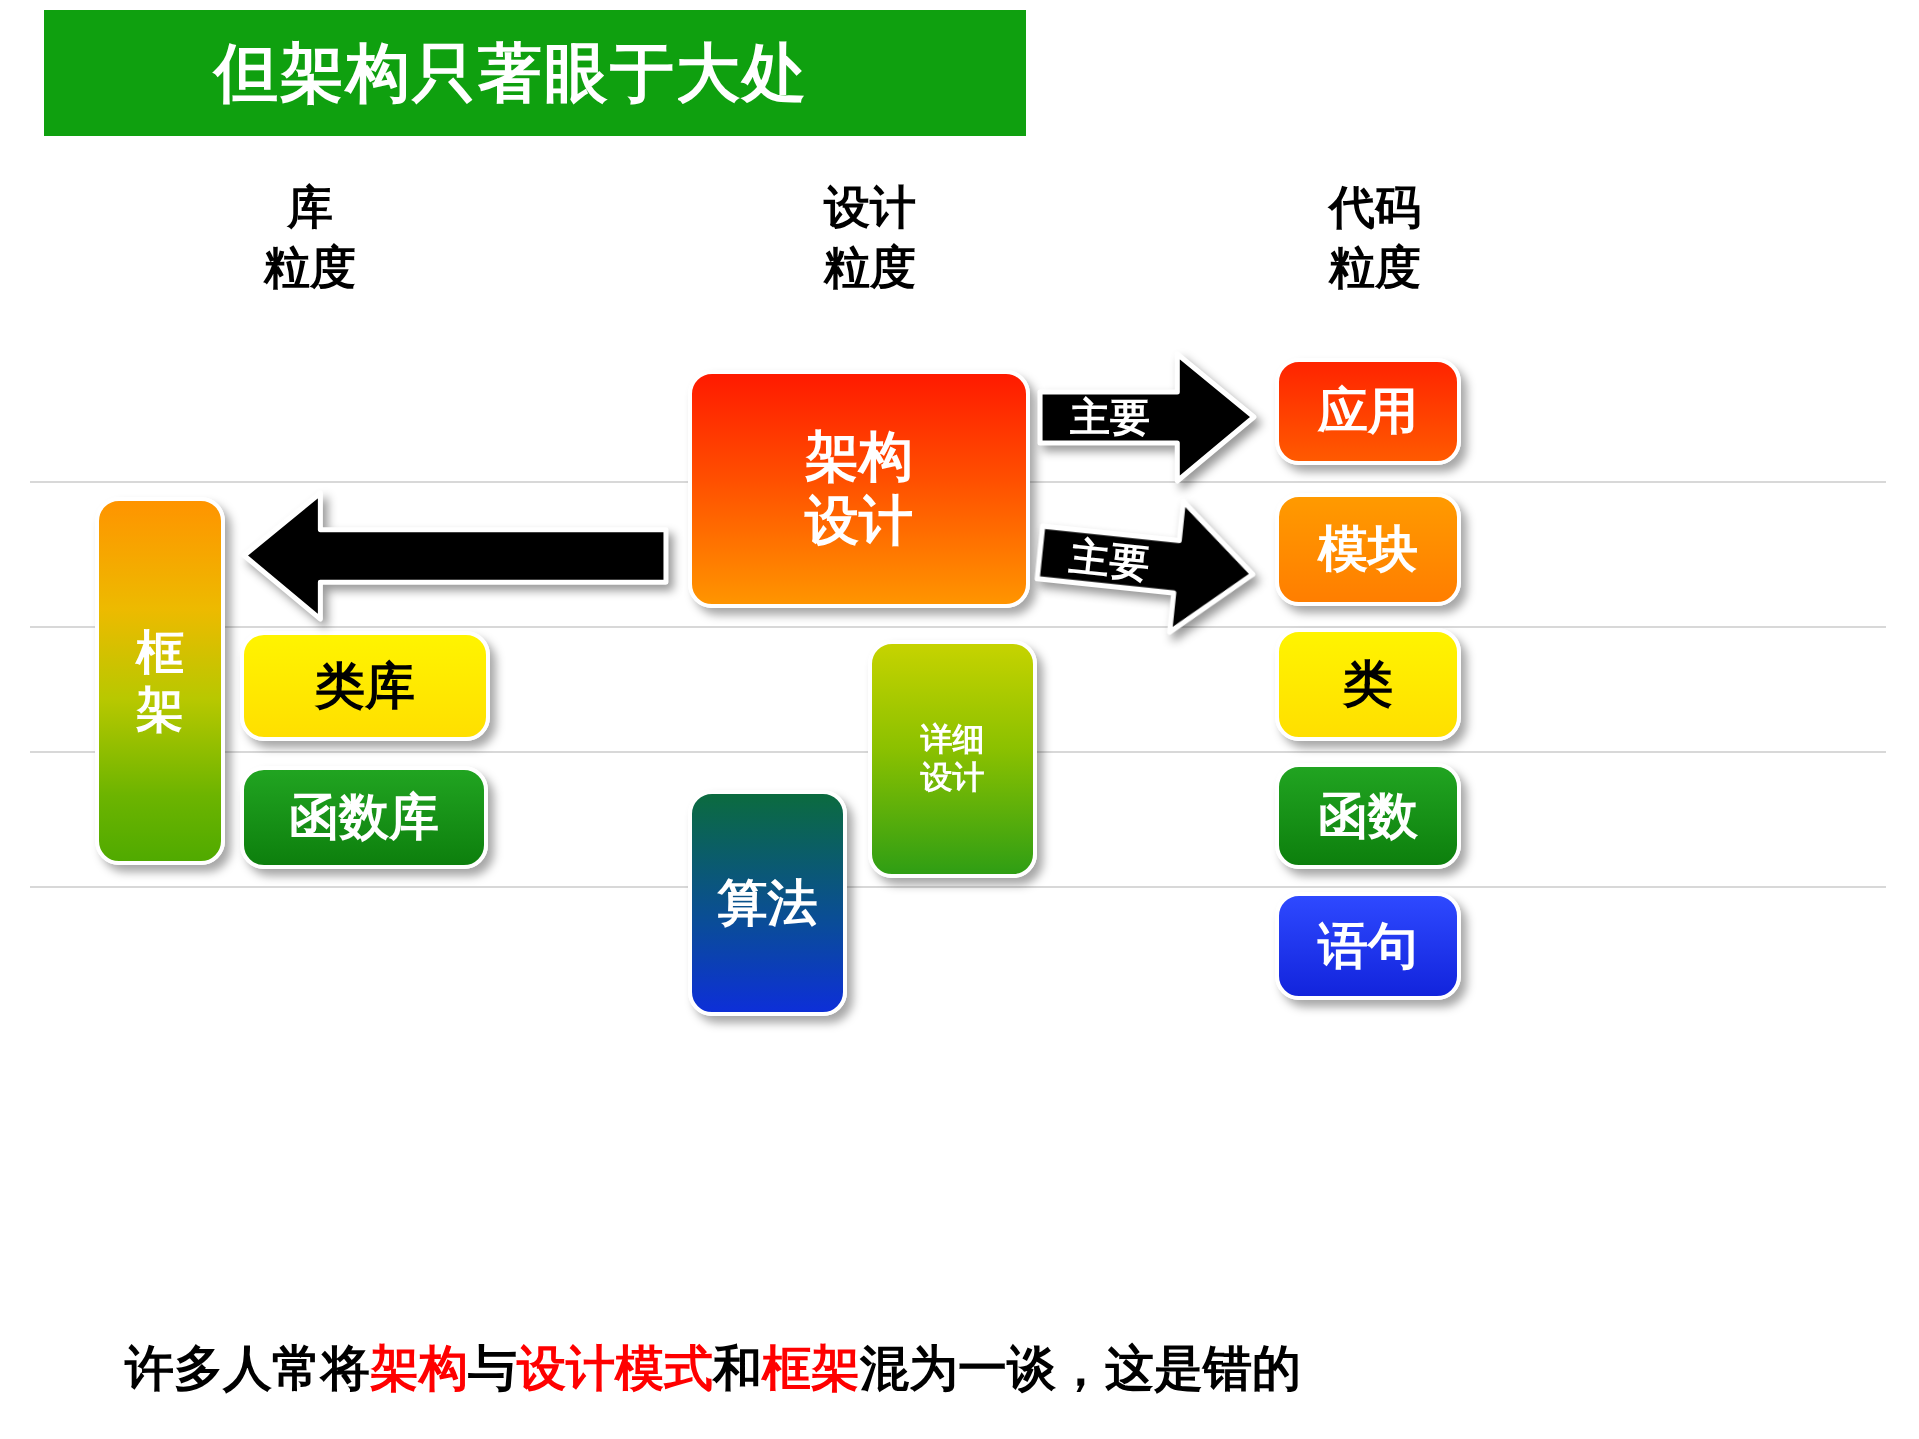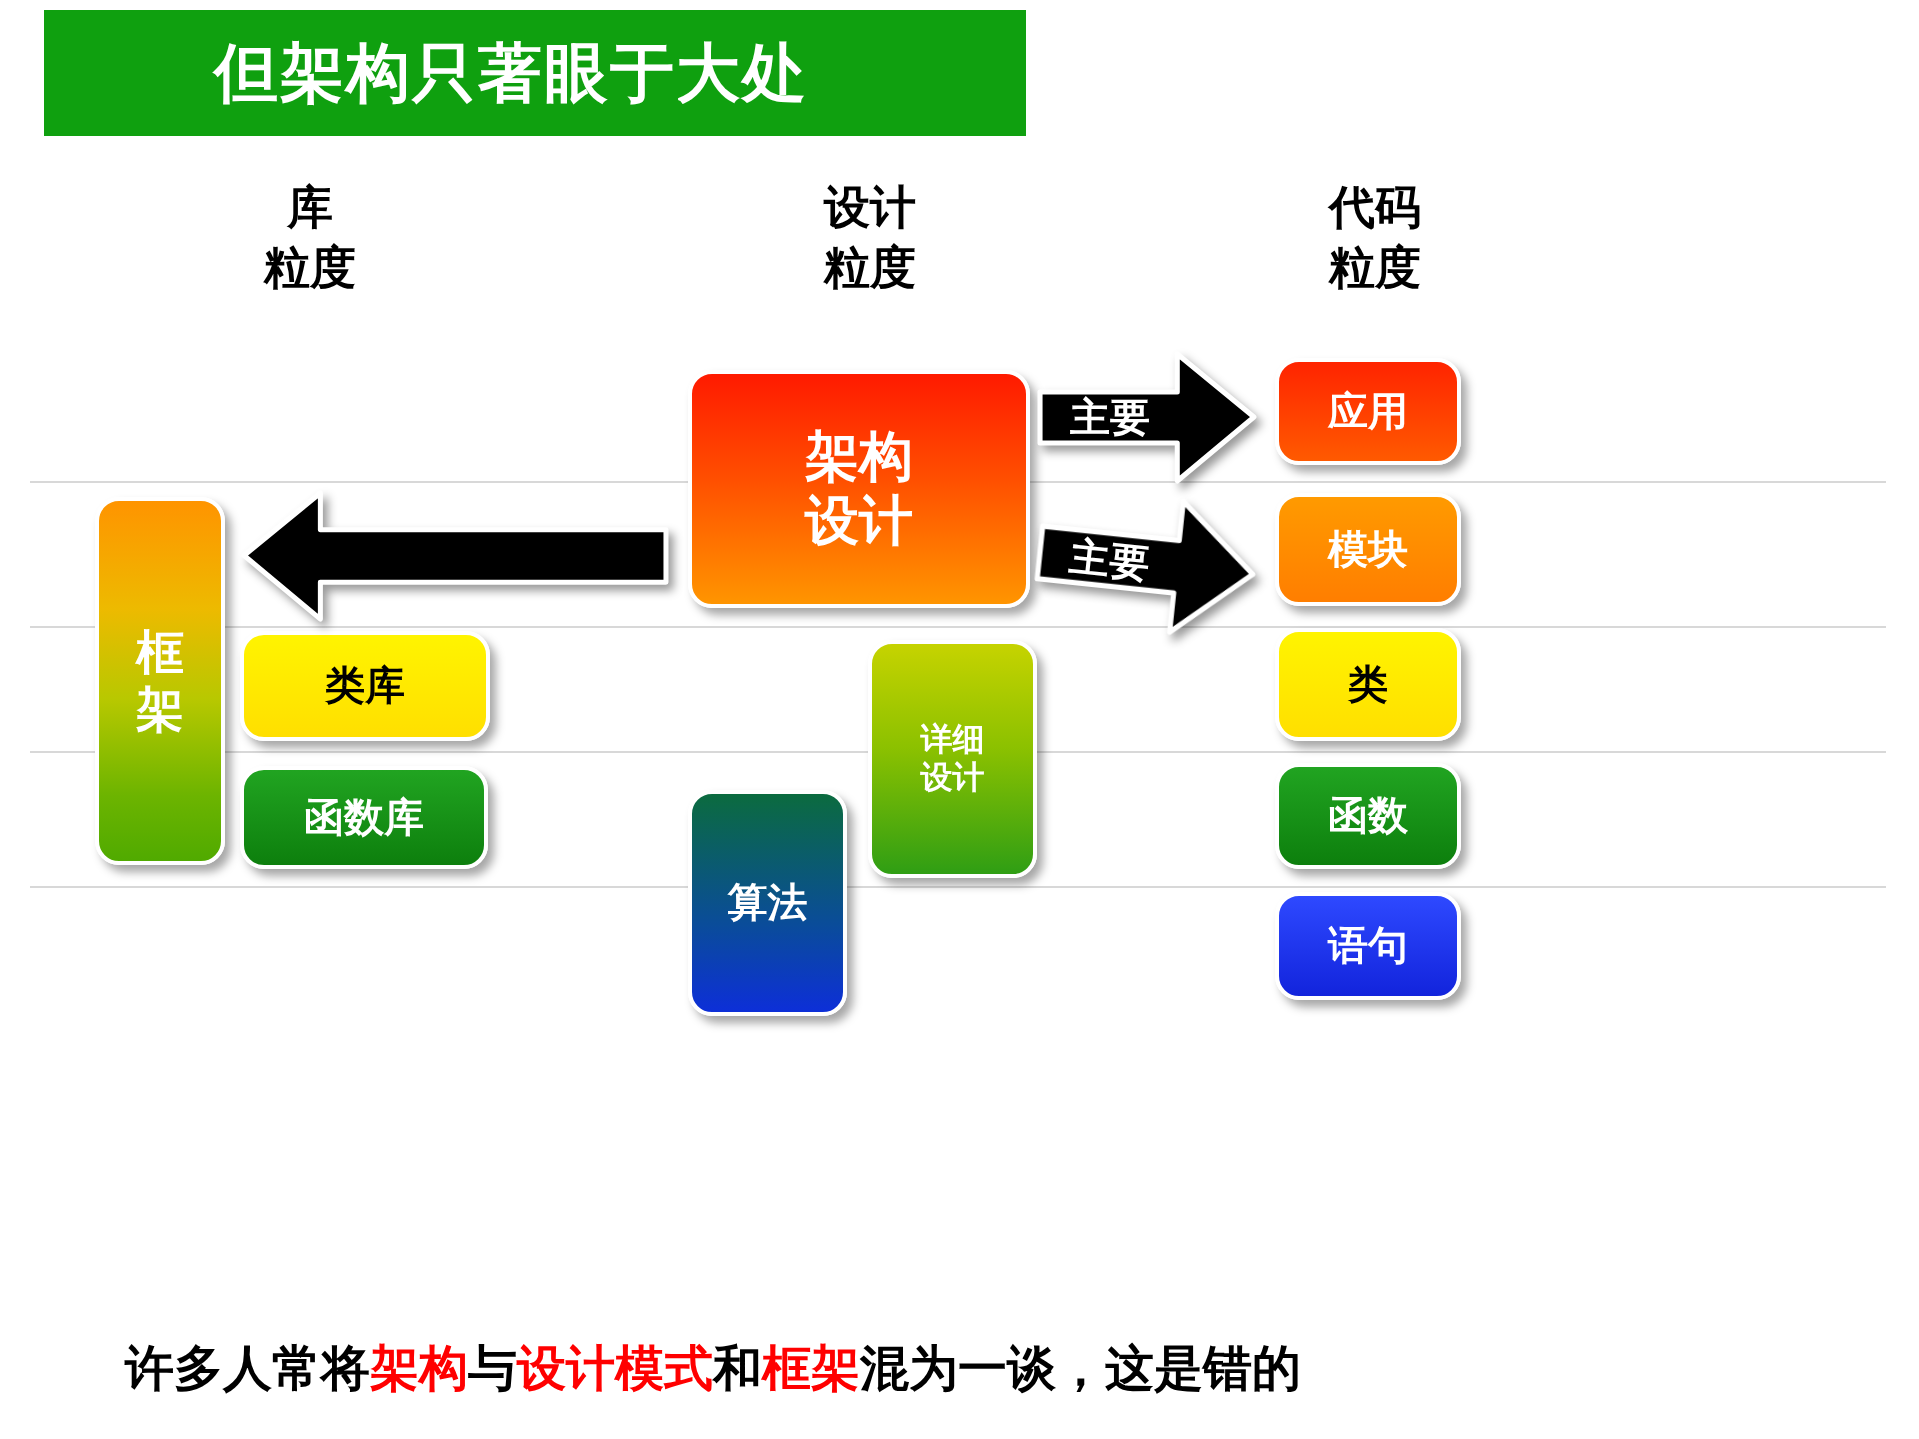--- a/index.html
+++ b/index.html
@@ -59,21 +59,21 @@
 
   
   .box {
     position: absolute;
     box-sizing: border-box;
     border: 4px solid #ffffff;
     border-radius: 24px;
     box-shadow: 6px 7px 10px rgba(0,0,0,0.35);
     display: flex; align-items: center; justify-content: center;
     color: #ffffff;
-    font-size: 40px;
+    font-size: 50px;
     font-weight: bold;
     text-align: center;
     white-space: pre-line;
     line-height: 1.18;
   }
   .bg-arch     { background: linear-gradient(180deg, #FF1A00 0%, #FF4E00 45%, #FF9500 100%); }
   .bg-red      { background: linear-gradient(180deg, #FF2400 0%, #FF5A00 100%); }
   .bg-orange   { background: linear-gradient(180deg, #FF9A00 0%, #FF7E00 100%); }
   .bg-yellow   { background: linear-gradient(180deg, #FFF400 0%, #FFDF00 100%); color: #000000; }
   .bg-green    { background: linear-gradient(180deg, #21A421 0%, #0D7F0D 100%); }

